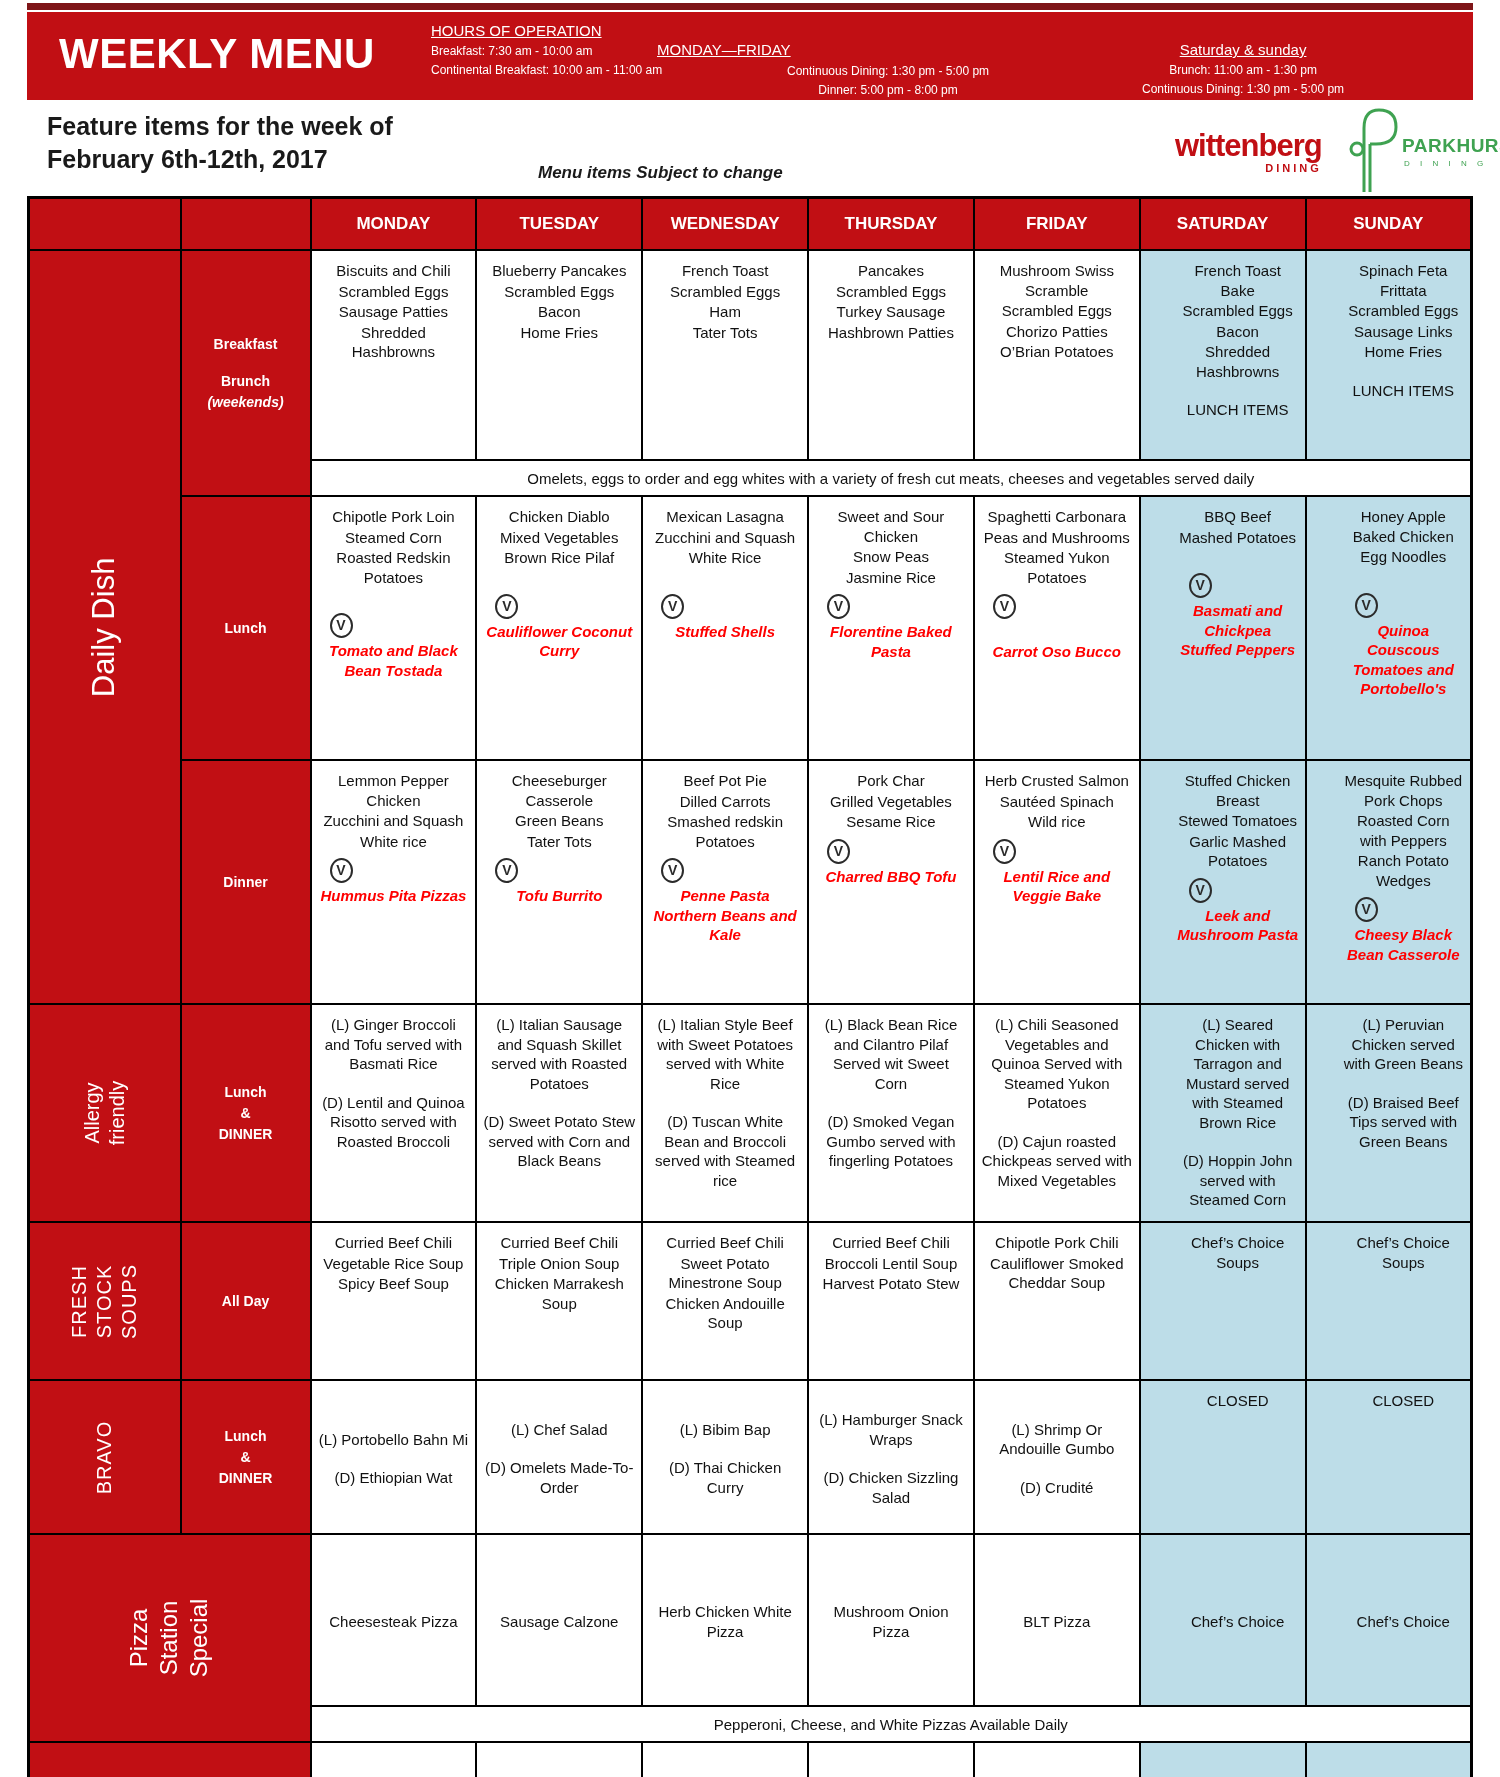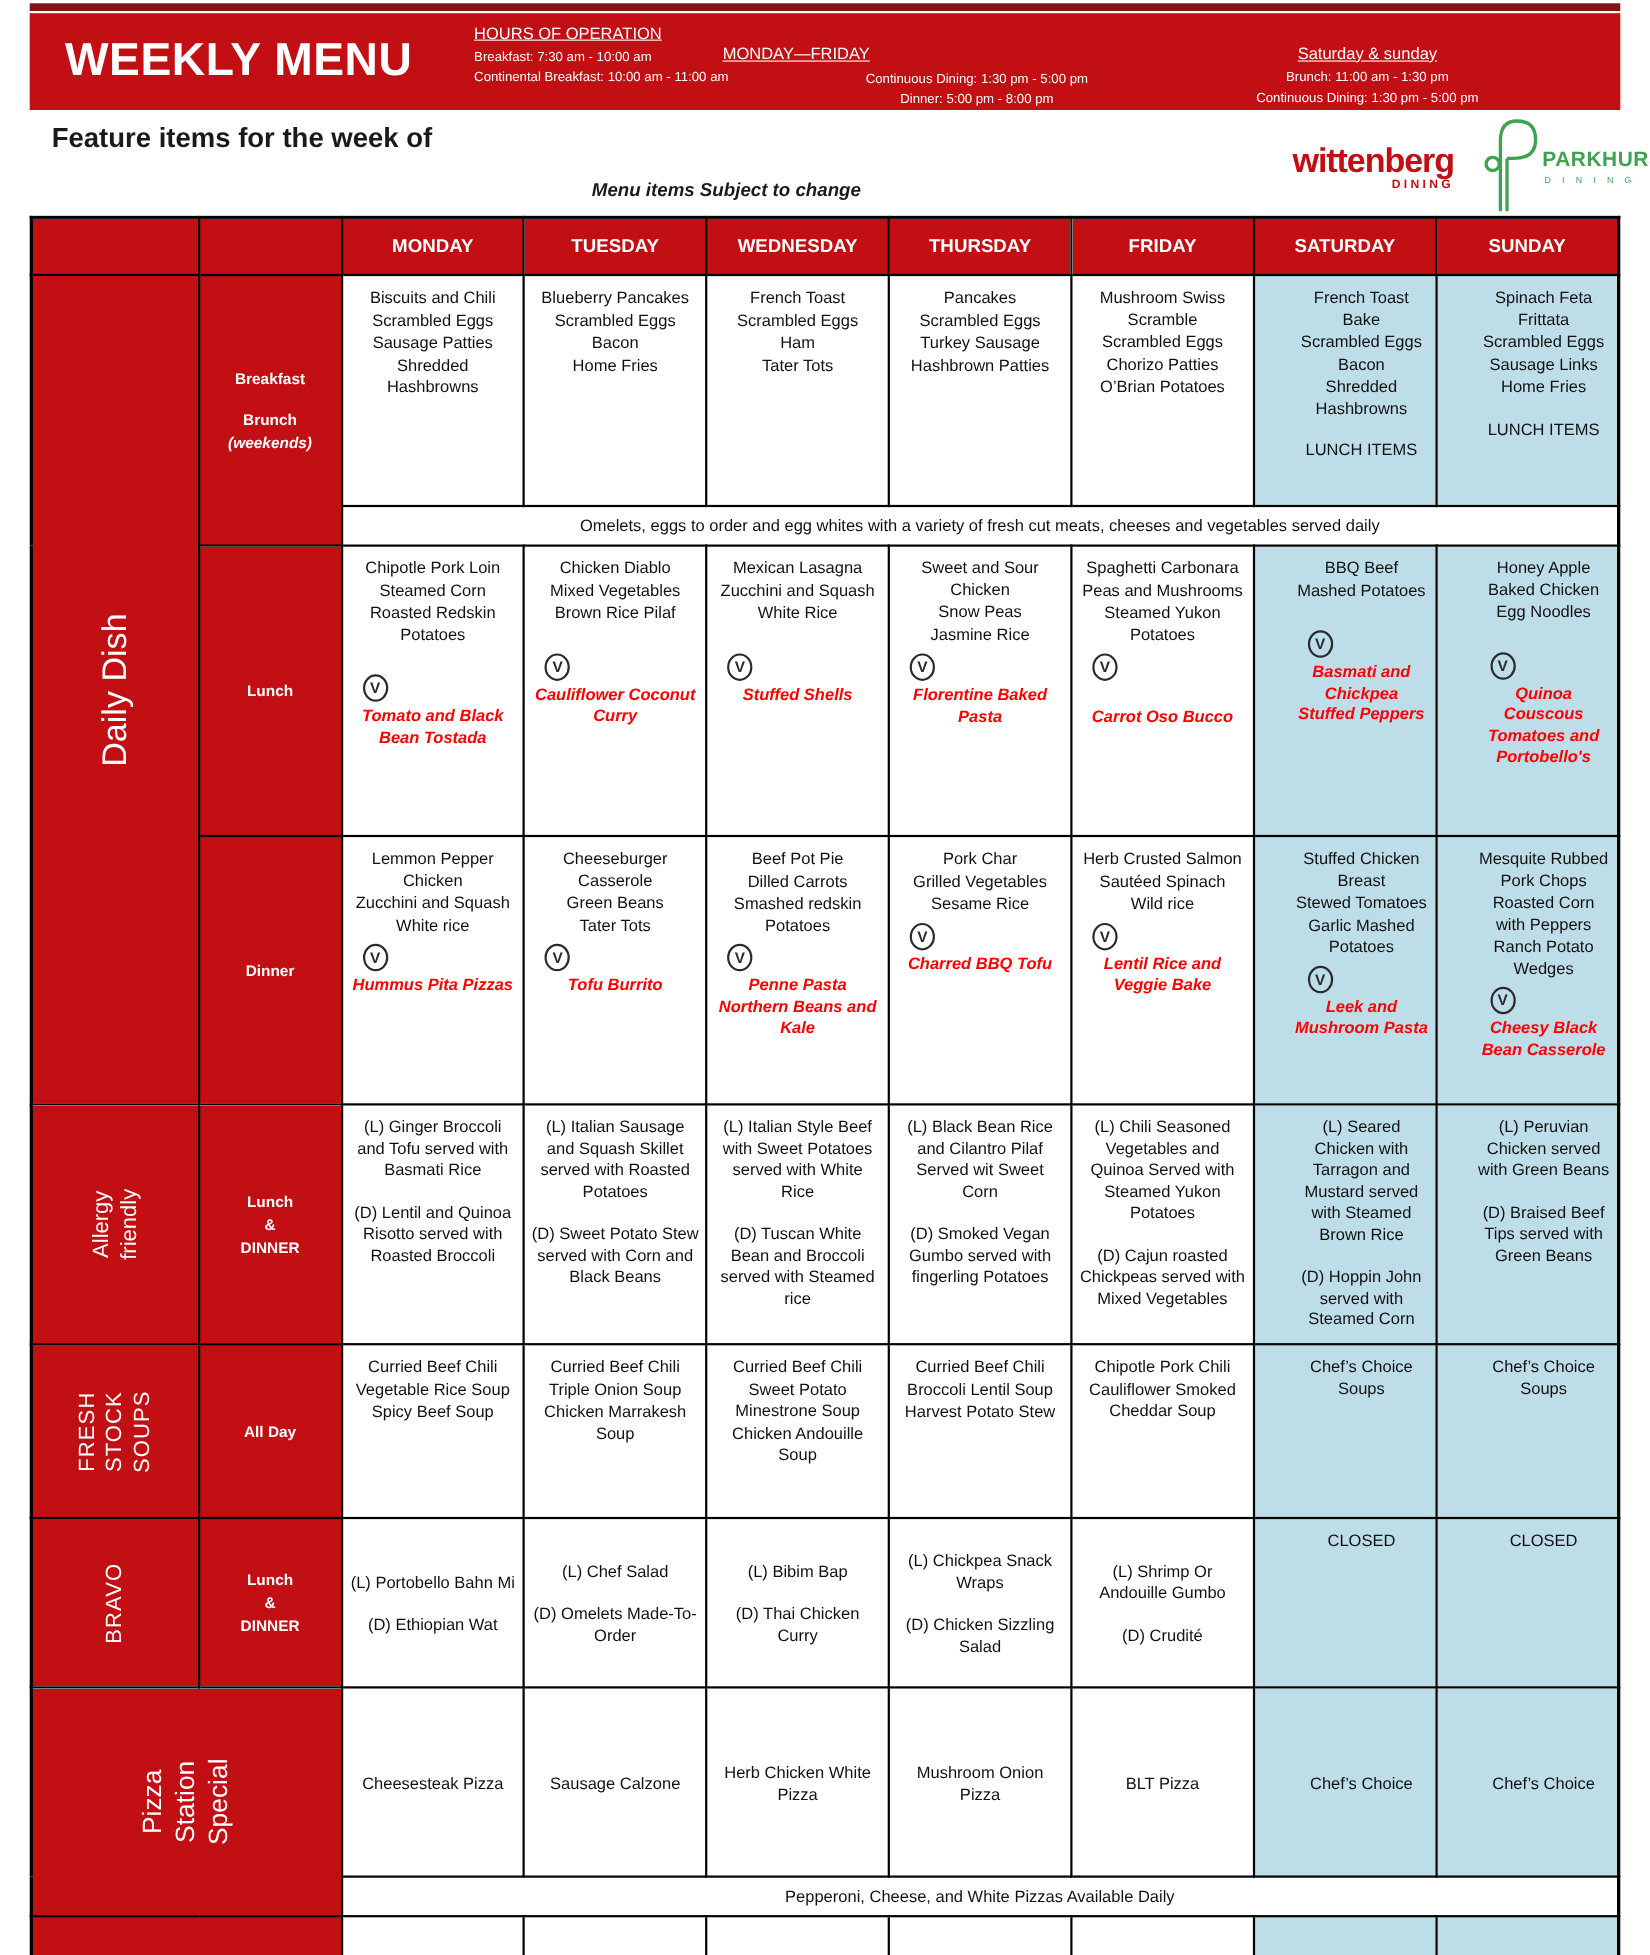--- a/index.html
+++ b/index.html
@@ -81,20 +81,21 @@
     <div class="hg3">
       <div class="hours-heading">Saturday &amp; sunday</div>
       <div class="hours-line">Brunch:  11:00 am - 1:30 pm</div>
       <div class="hours-line">Continuous Dining:  1:30 pm - 5:00 pm</div>
     </div>
   </div>
 
   <div class="subheader">
     <div class="feature">
       <div>Feature items for the week of</div>
+      <div>February 6th-12th, 2017</div>
     </div>
     <div class="subject">Menu items Subject to change</div>
     <div class="wittenberg">
       <div class="wit-word">wittenberg</div>
       <div class="wit-sub">DINING</div>
     </div>
     <div class="parkhurst">
       <div class="pk-row">
         <svg width="52" height="92" viewBox="0 0 52 92">
           <path d="M16 90 L16 26 Q16 8 31 8 Q48 8 48 25 Q48 42 28 42 L22 42" fill="none" stroke="#3FA251" stroke-width="3"></path>
@@ -437,21 +438,21 @@
             <div class="line">(L) Chef Salad</div>
             <div class="gap"></div>
             <div class="line">(D) Omelets Made-To-Order</div>
           </td>
       <td class="cell mid">
             <div class="line">(L) Bibim Bap</div>
             <div class="gap"></div>
             <div class="line">(D) Thai Chicken Curry</div>
           </td>
       <td class="cell mid">
-            <div class="line">(L) Chickpea Snack Wraps</div>
+            <div class="line">(L) Hamburger Snack Wraps</div>
             <div class="gap"></div>
             <div class="line">(D) Chicken Sizzling Salad</div>
           </td>
       <td class="cell mid">
             <div class="line">(L) Shrimp Or Andouille Gumbo</div>
             <div class="gap"></div>
             <div class="line">(D) Crudité</div>
           </td>
       <td class="cell blue">
             <div class="line">CLOSED</div>

